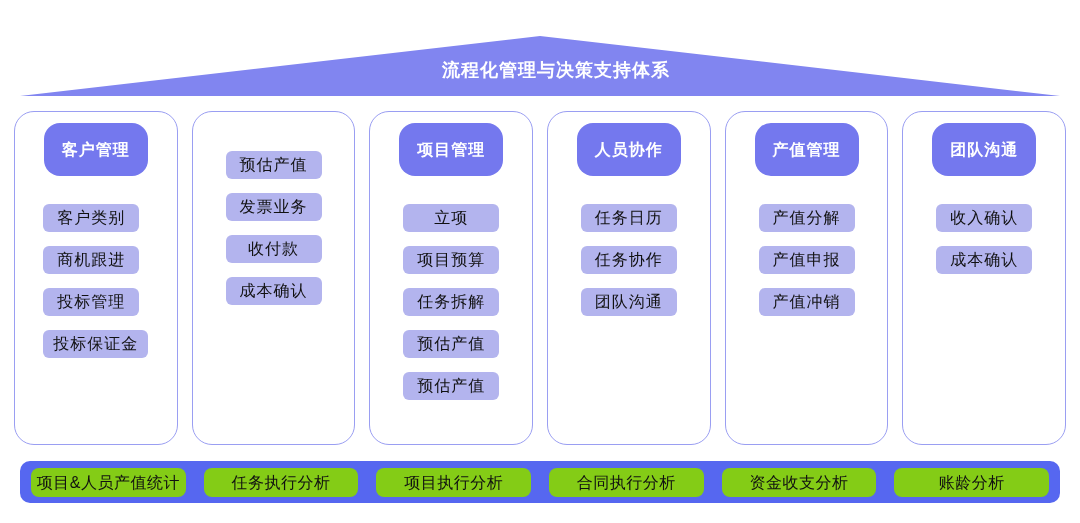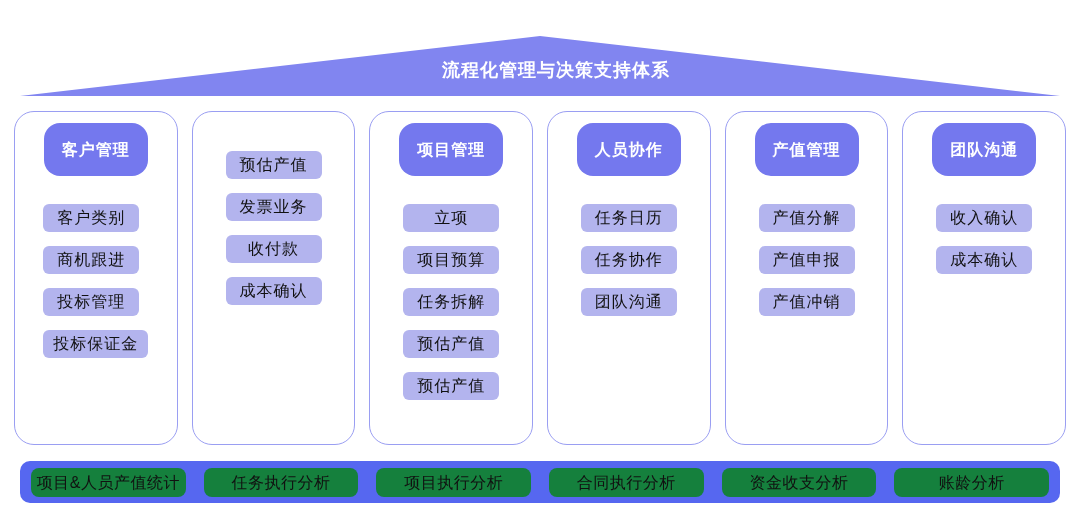--- a/index.html
+++ b/index.html
@@ -53,21 +53,21 @@
     letter-spacing:1px;
   }
 
   
   .footer-bar{
     position:absolute;left:20px;top:461px;width:1040px;height:42px;
     background:var(--footer-bar);border-radius:10px;
     display:flex;align-items:center;gap:18px;padding:0 11px;
   }
   .footer-pill{
-    flex:1 1 0;background:#15803d;color:var(--text-dark);
+    flex:1 1 0;background:#84cc16;color:var(--text-dark);
     height:29px;line-height:29px;border-radius:8px;
     text-align:center;font-size:16px;letter-spacing:0.5px;
   }
 </style>
 </head>
 <body>
 
 <div class="roof">
   <svg width="1080" height="100" viewBox="0 0 1080 100">
     <polygon points="20,96 540,36 1060,96" fill="#8185f0"></polygon>

